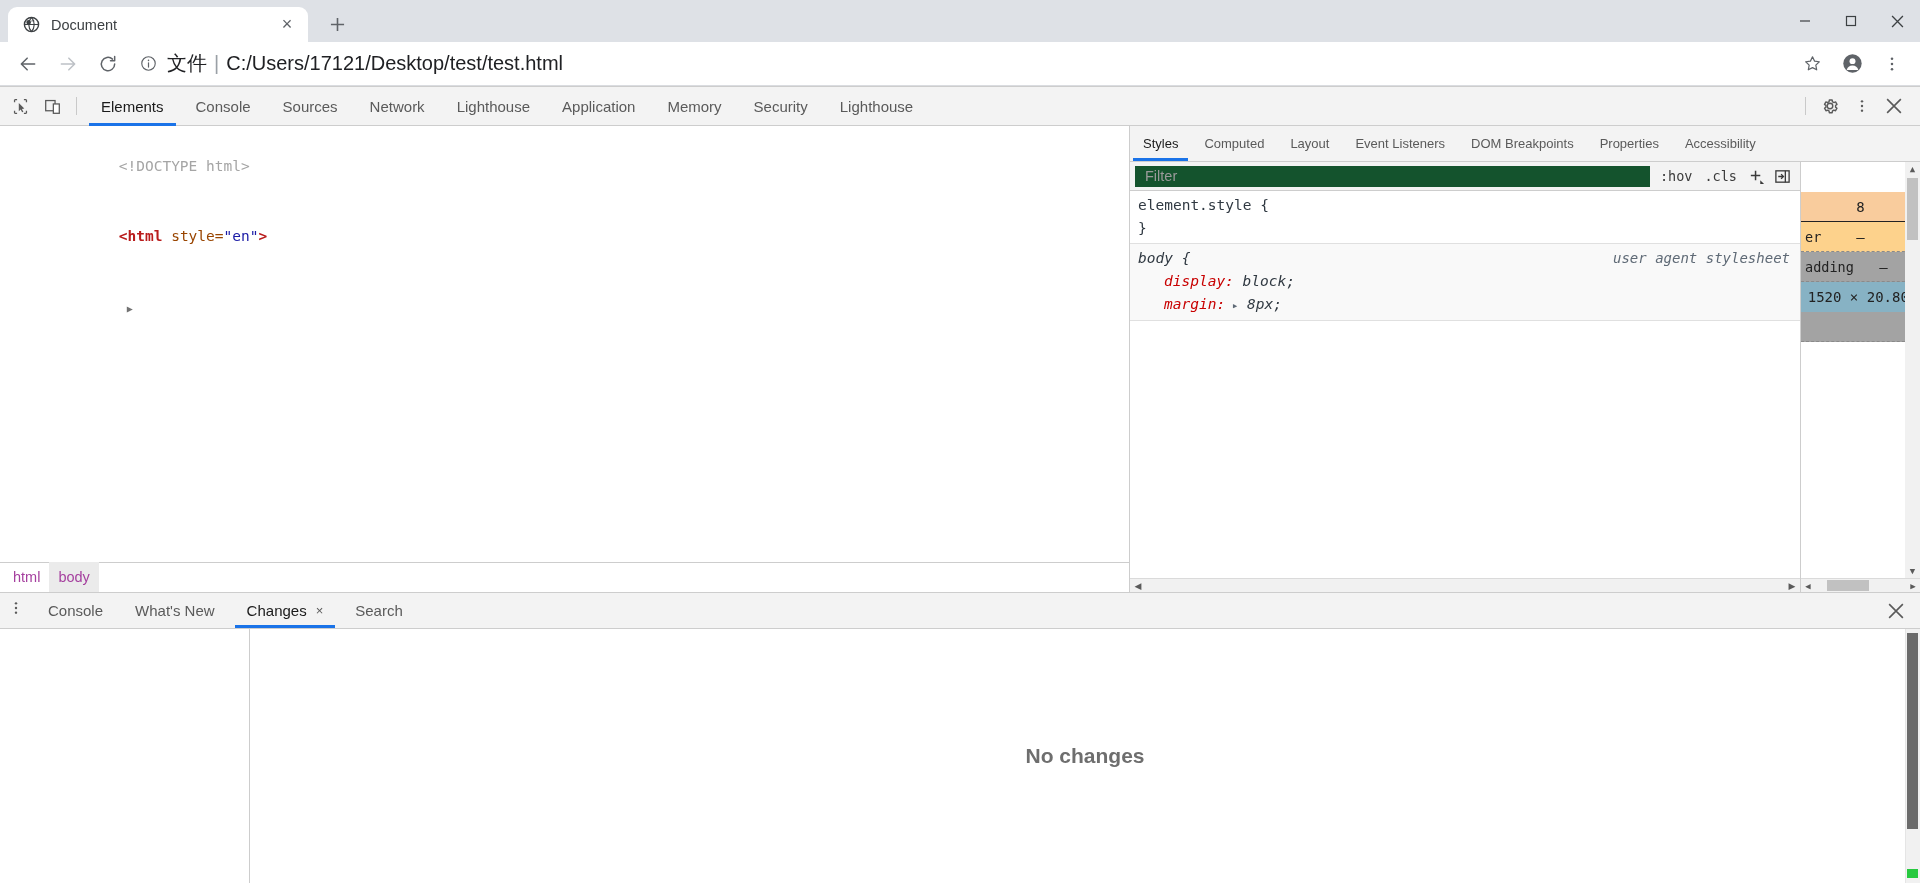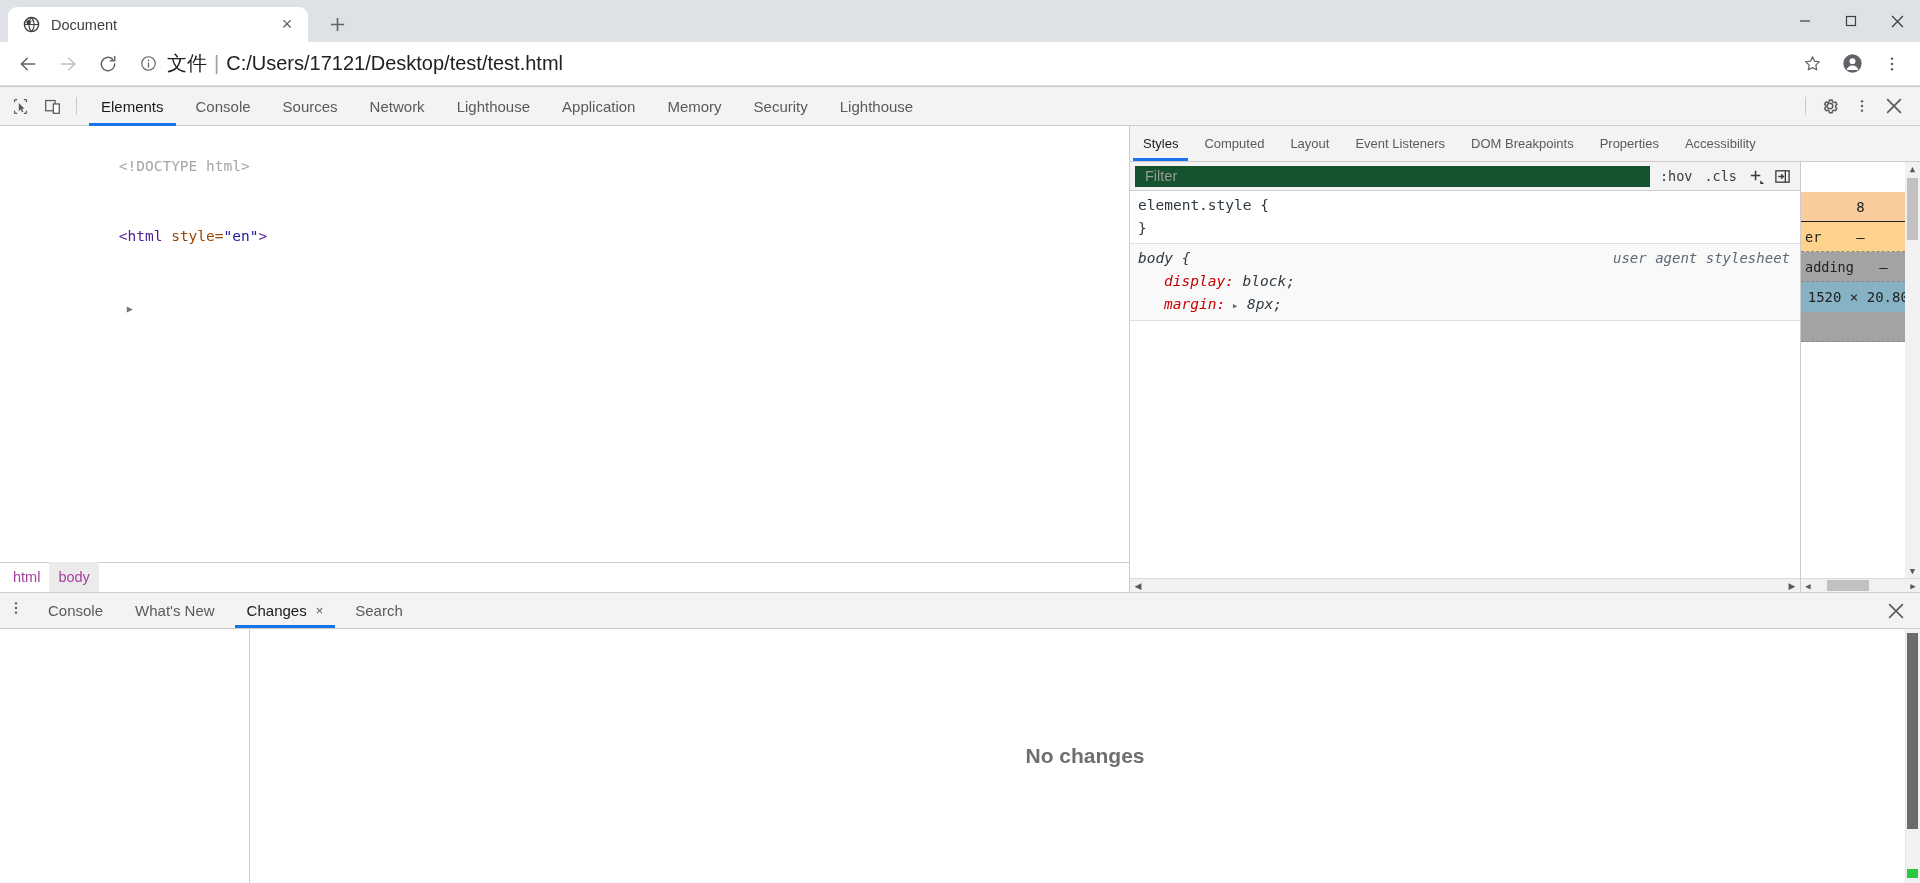--- a/index.html
+++ b/index.html
@@ -106,21 +106,21 @@
     width: 1130px; flex:none; display:flex; flex-direction:column;
     border-right:1px solid #cdcdcd; min-height:0;
   }
   .dom-tree {
     flex:1; overflow:hidden; padding:5px 0 0 0;
     font-family:"DejaVu Sans Mono", monospace; font-size:14.5px; line-height:23.5px;
     color:#222;
   }
   .dom-line { padding-left:14px; white-space:pre; position:relative; }
   .tk-doctype { color:#a5a5a5; }
-  .tk-tag { color:#4c1d95; }
+  .tk-tag { color:#b91c1c;font-weight:bold; }
   .tk-attr { color:#994500; }
   .tk-val { color:#1a1aa6; }
   .tri { display:inline-block; width:10px; color:#727272; }
 
   .crumbs {
     height:30px; border-top:1px solid #cdcdcd; display:flex; align-items:flex-end;
     padding-left:4px; flex:none; background:#fff;
   }
   .crumb {
     padding:0 9px; height:30px; display:flex; align-items:center;

